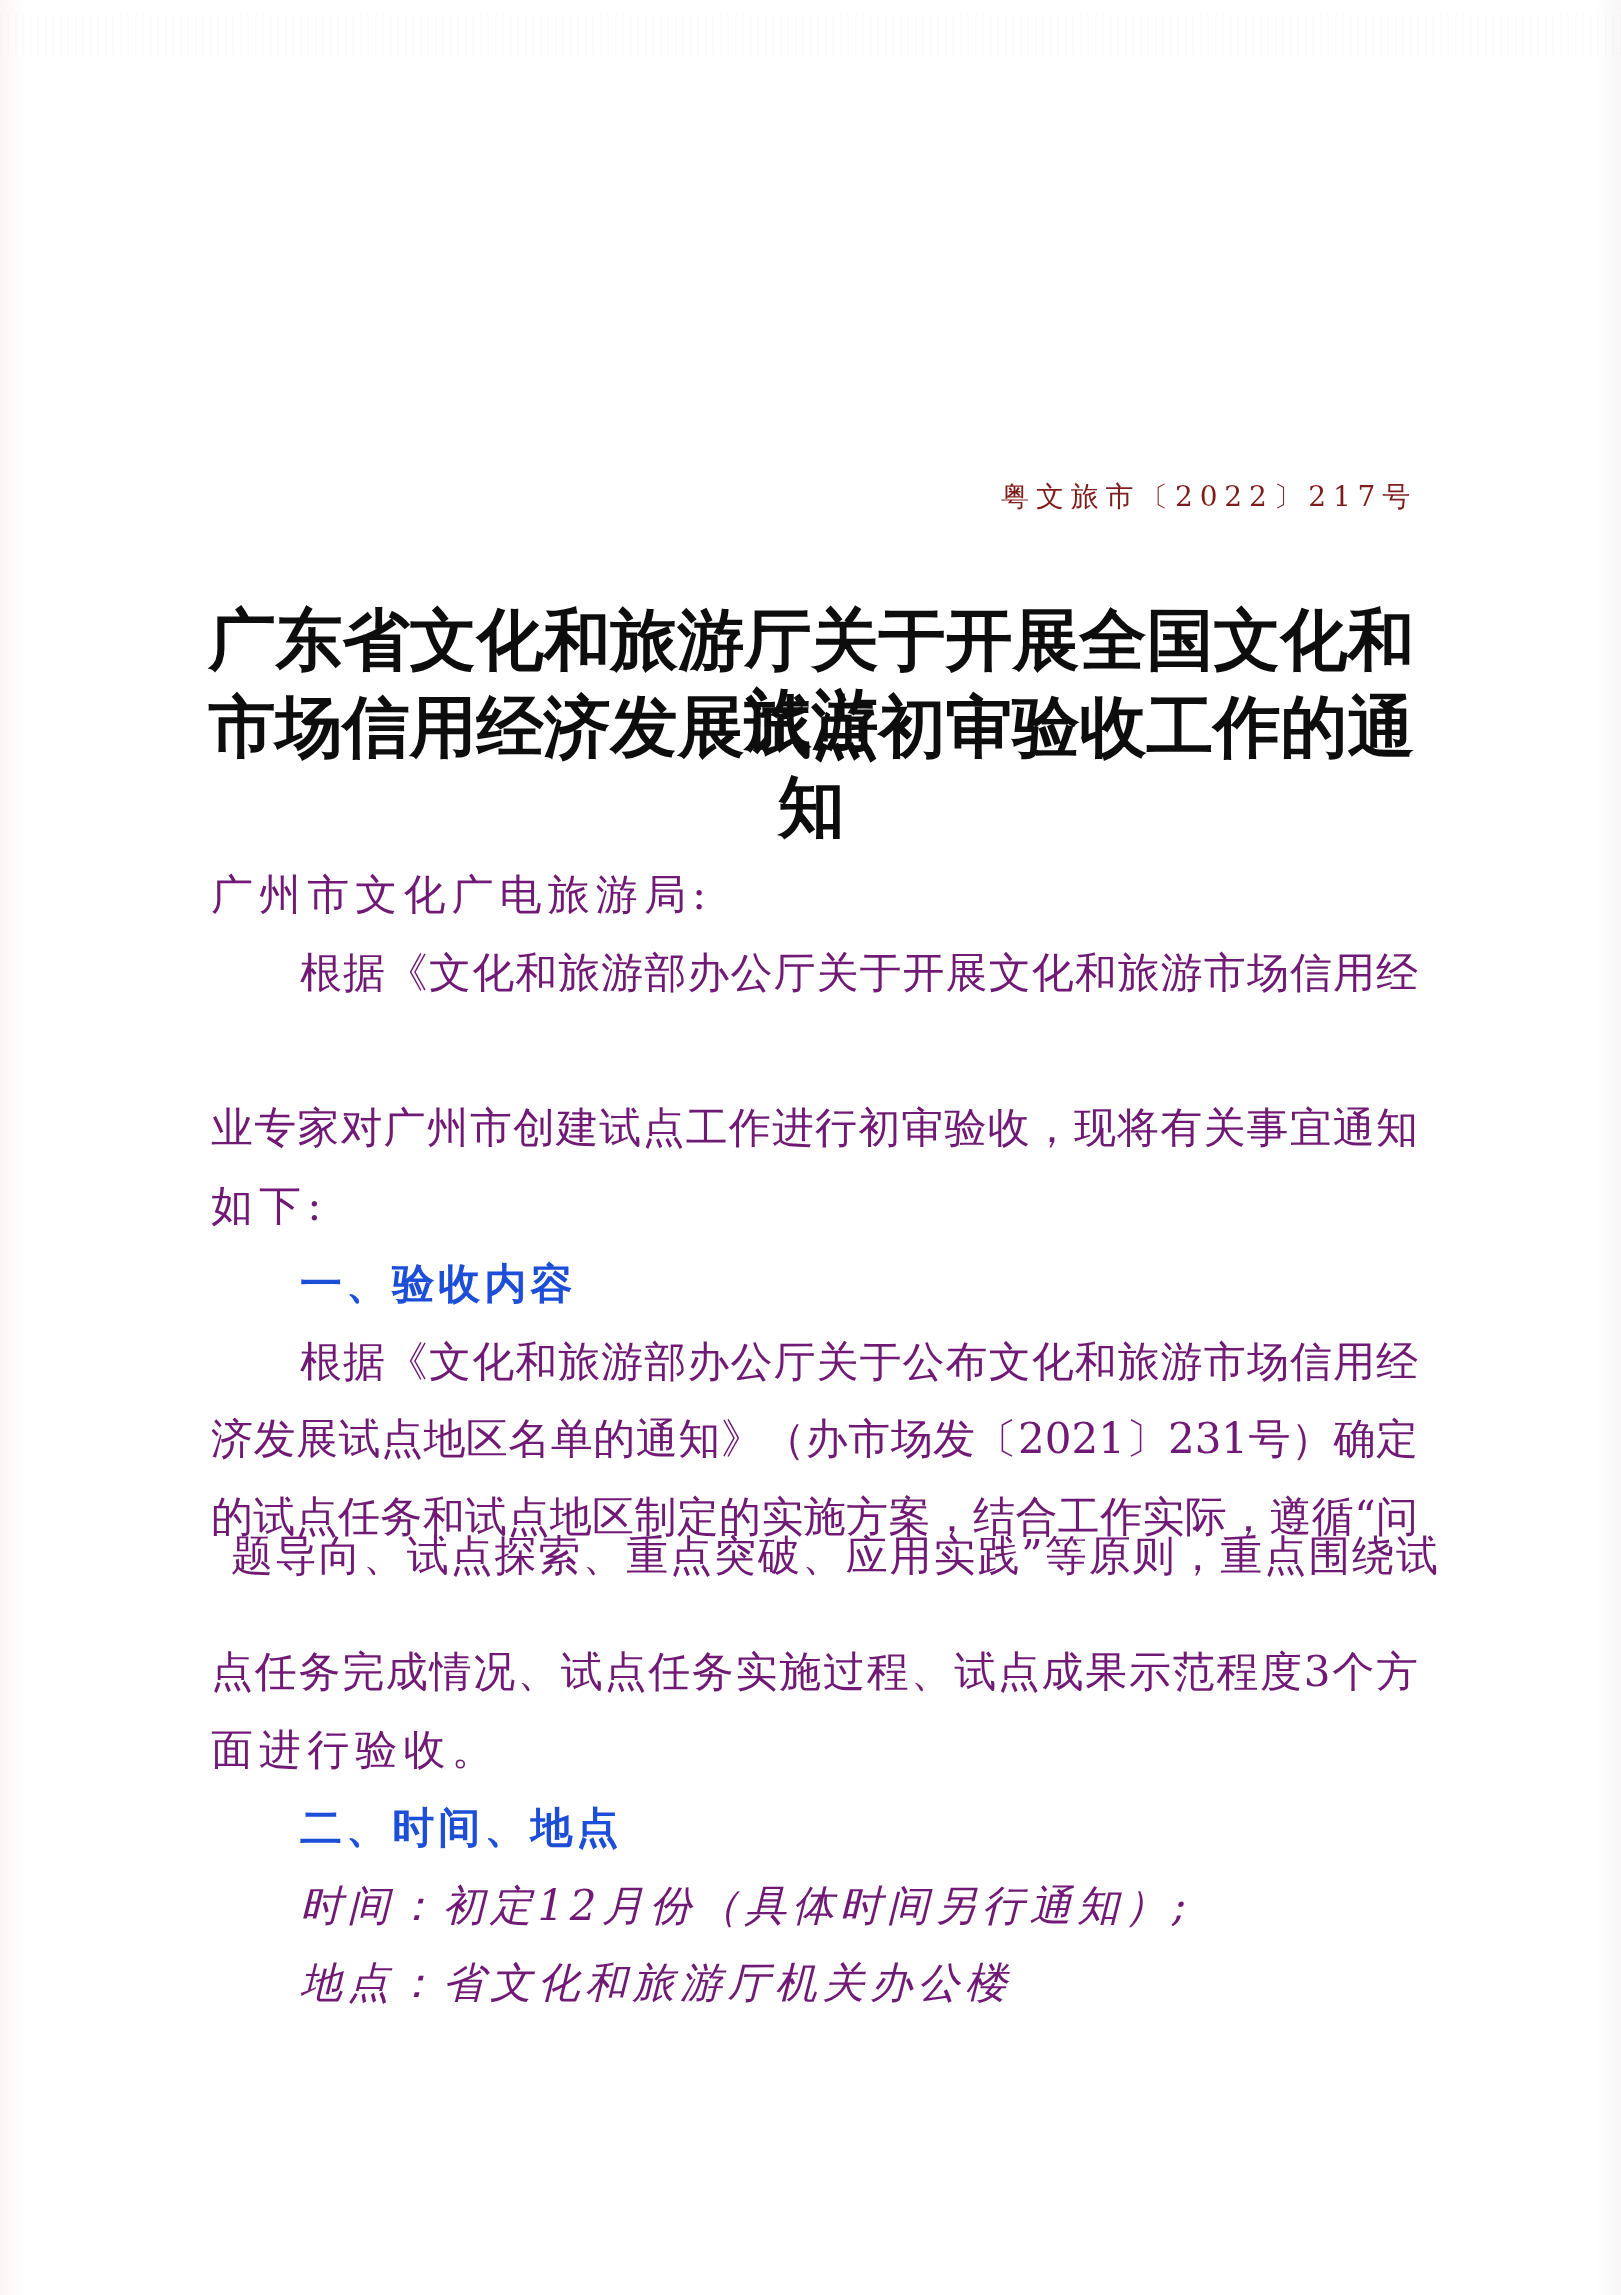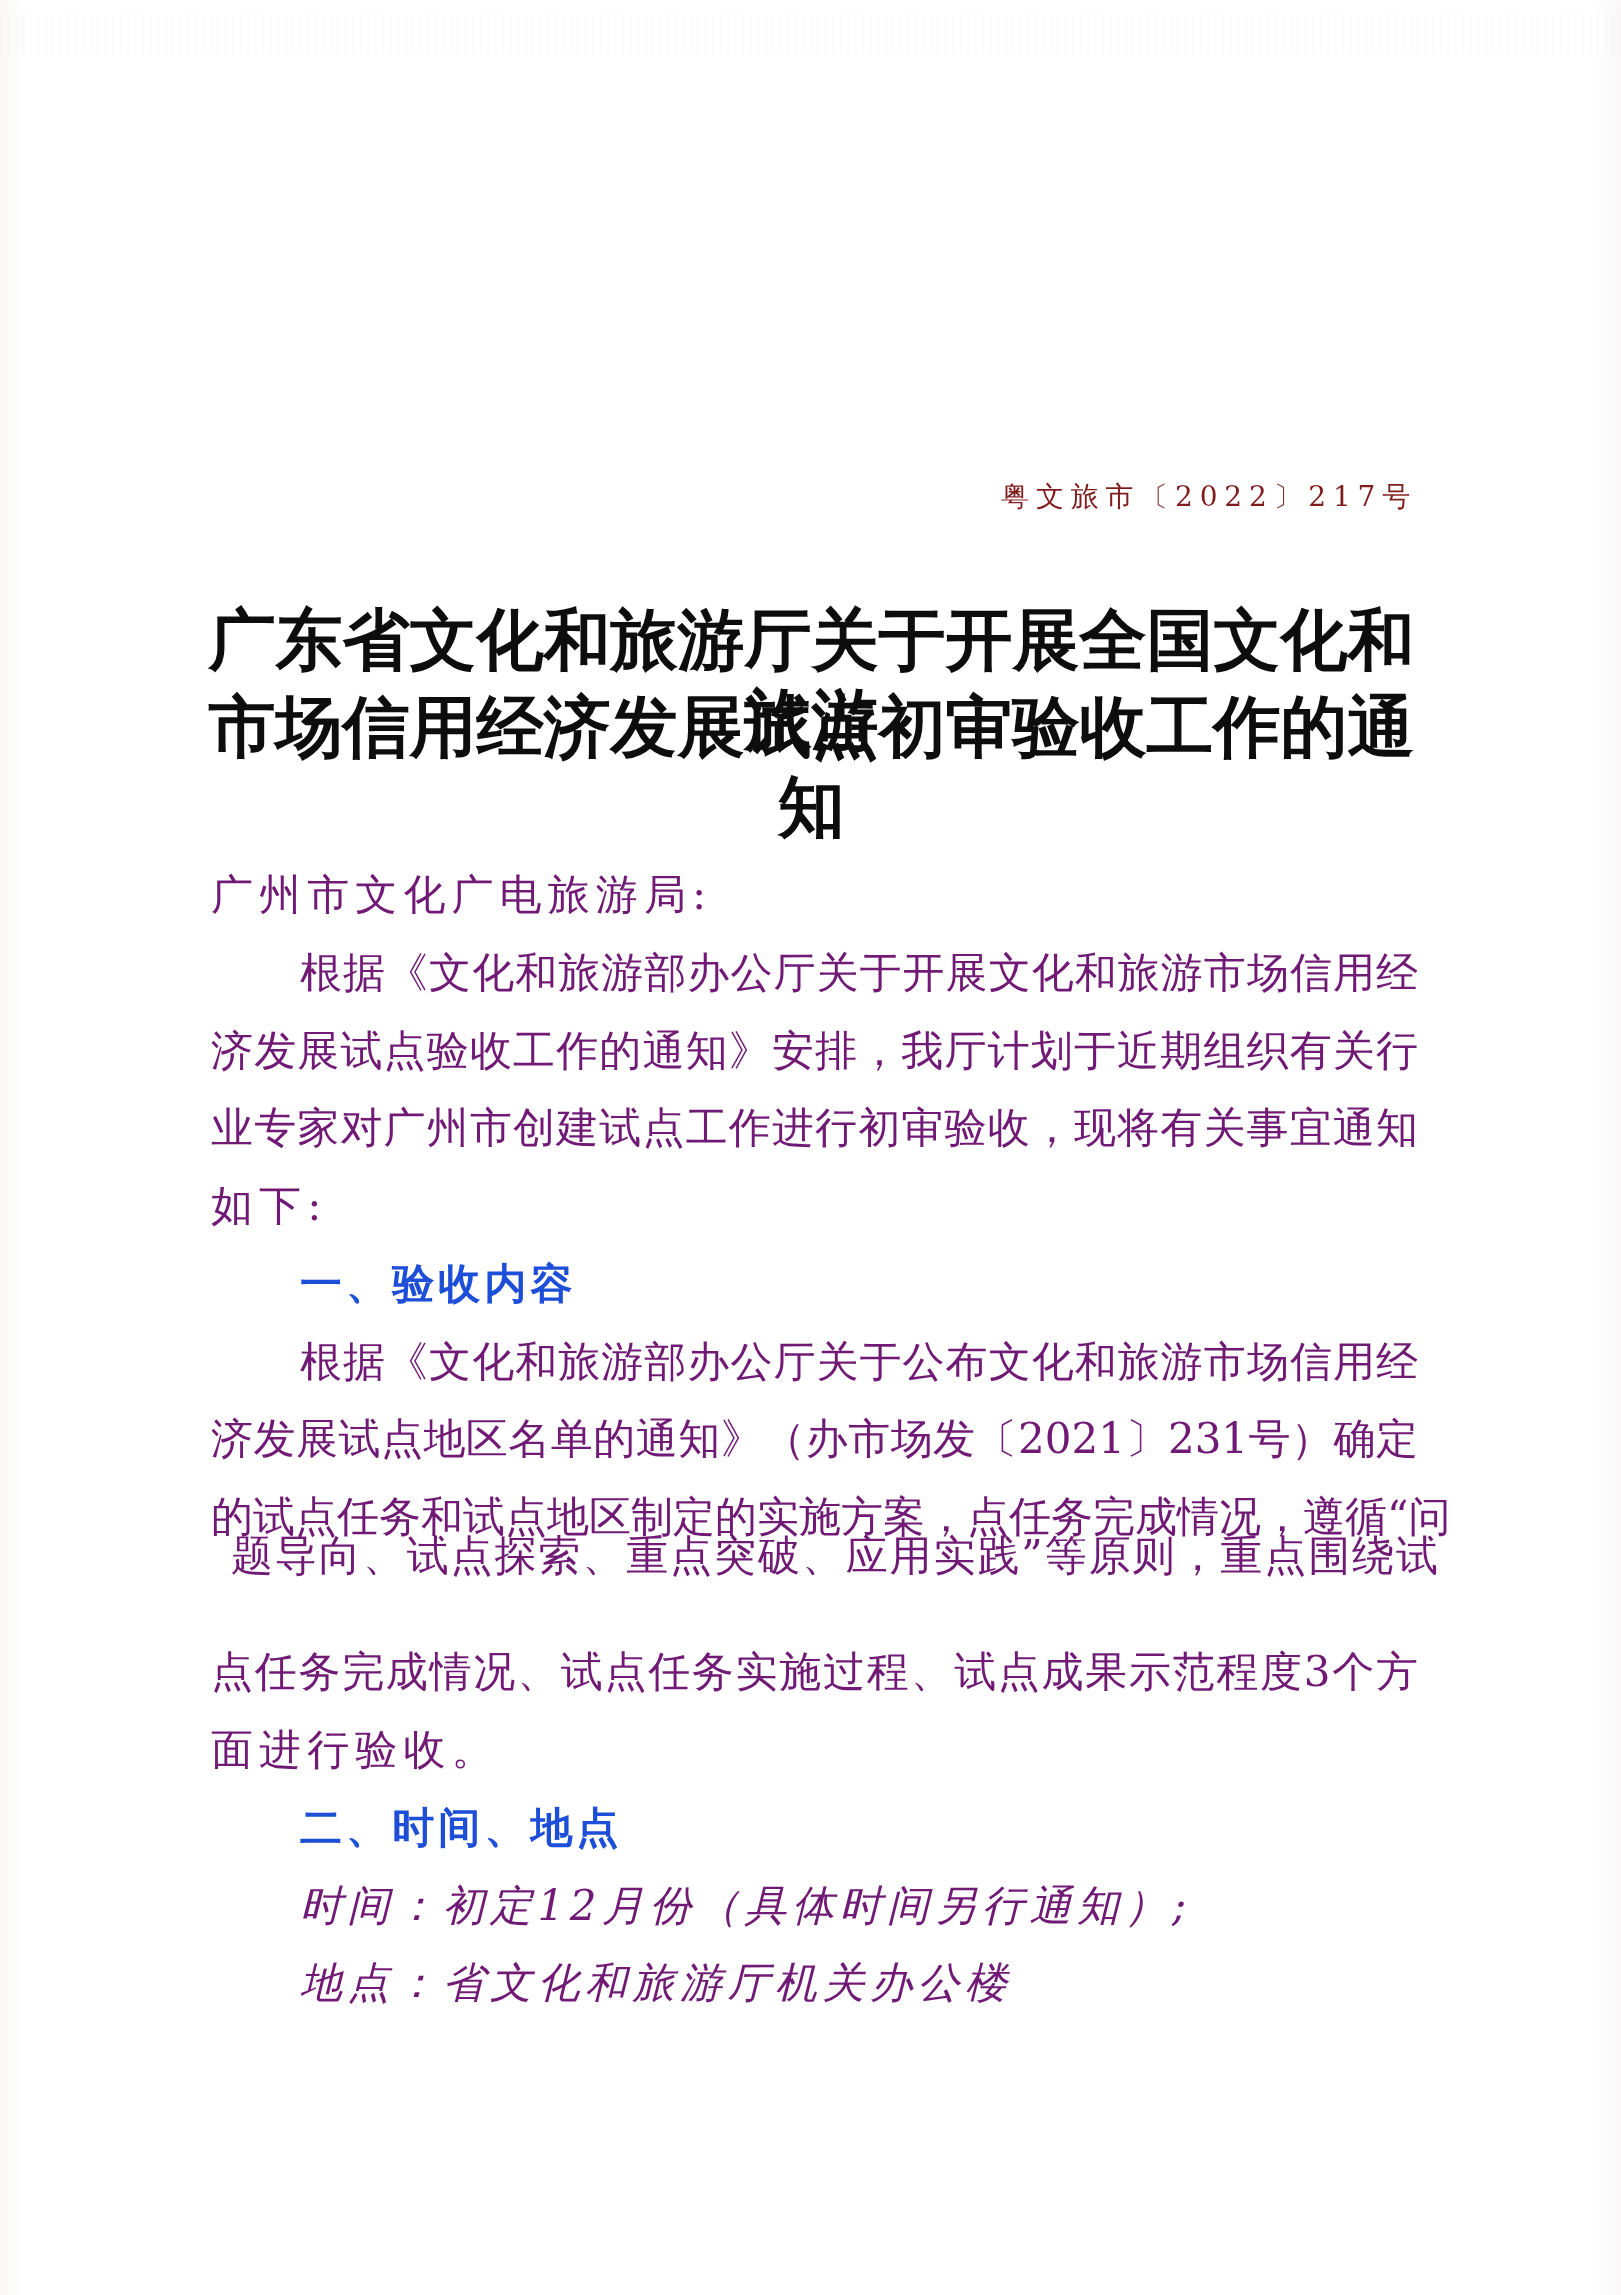--- a/index.html
+++ b/index.html
@@ -89,29 +89,28 @@
   <div class="scan-noise-top"></div>
 
   <div class="doc-number">粤文旅市〔2022〕217号</div>
 
   <div class="title l1">广东省文化和旅游厅关于开展全国文化和旅游</div>
   <div class="title l2">市场信用经济发展试点初审验收工作的通知</div>
 
   <div class="line" style="top:867px;">广州市文化广电旅游局:</div>
 
   <div class="line indent justify" style="top:945px;">根据《文化和旅游部办公厅关于开展文化和旅游市场信用经</div>
-  <div class="line justify" style="top:1023px;">济发展试点验收工作的通知》安排，我厅计划于近期组织有关行</div>
   <div class="line justify" style="top:1100px;">业专家对广州市创建试点工作进行初审验收，现将有关事宜通知</div>
   <div class="line" style="top:1178px;text-align:right;">如下:</div>
 
   <div class="heading" style="top:1256px;">一、验收内容</div>
 
   <div class="line indent justify" style="top:1334px;">根据《文化和旅游部办公厅关于公布文化和旅游市场信用经</div>
   <div class="line justify" style="top:1411px;">济发展试点地区名单的通知》（办市场发〔2021〕231号）确定</div>
-  <div class="line justify" style="top:1489px;">的试点任务和试点地区制定的实施方案，点任务完成情况，遵循“问</div>
+  <div class="line justify" style="top:1489px;">的试点任务和试点地区制定的实施方案，结合工作实际，遵循“问</div>
   <div class="line justify" style="top:1528px;margin-left:20px;">题导向、试点探索、重点突破、应用实践”等原则，重点围绕试</div>
   <div class="line justify" style="top:1644px;">点任务完成情况、试点任务实施过程、试点成果示范程度3个方</div>
   <div class="line" style="top:1722px;">面进行验收。</div>
 
   <div class="heading" style="top:1800px;">二、时间、地点</div>
 
   <div class="line indent" style="top:1878px; letter-spacing:5.5px;font-style:italic;">时间：初定12月份（具体时间另行通知）;</div>
   <div class="line indent" style="top:1955px; letter-spacing:5.5px;font-style:italic;">地点：省文化和旅游厅机关办公楼</div>
 </div>
 

